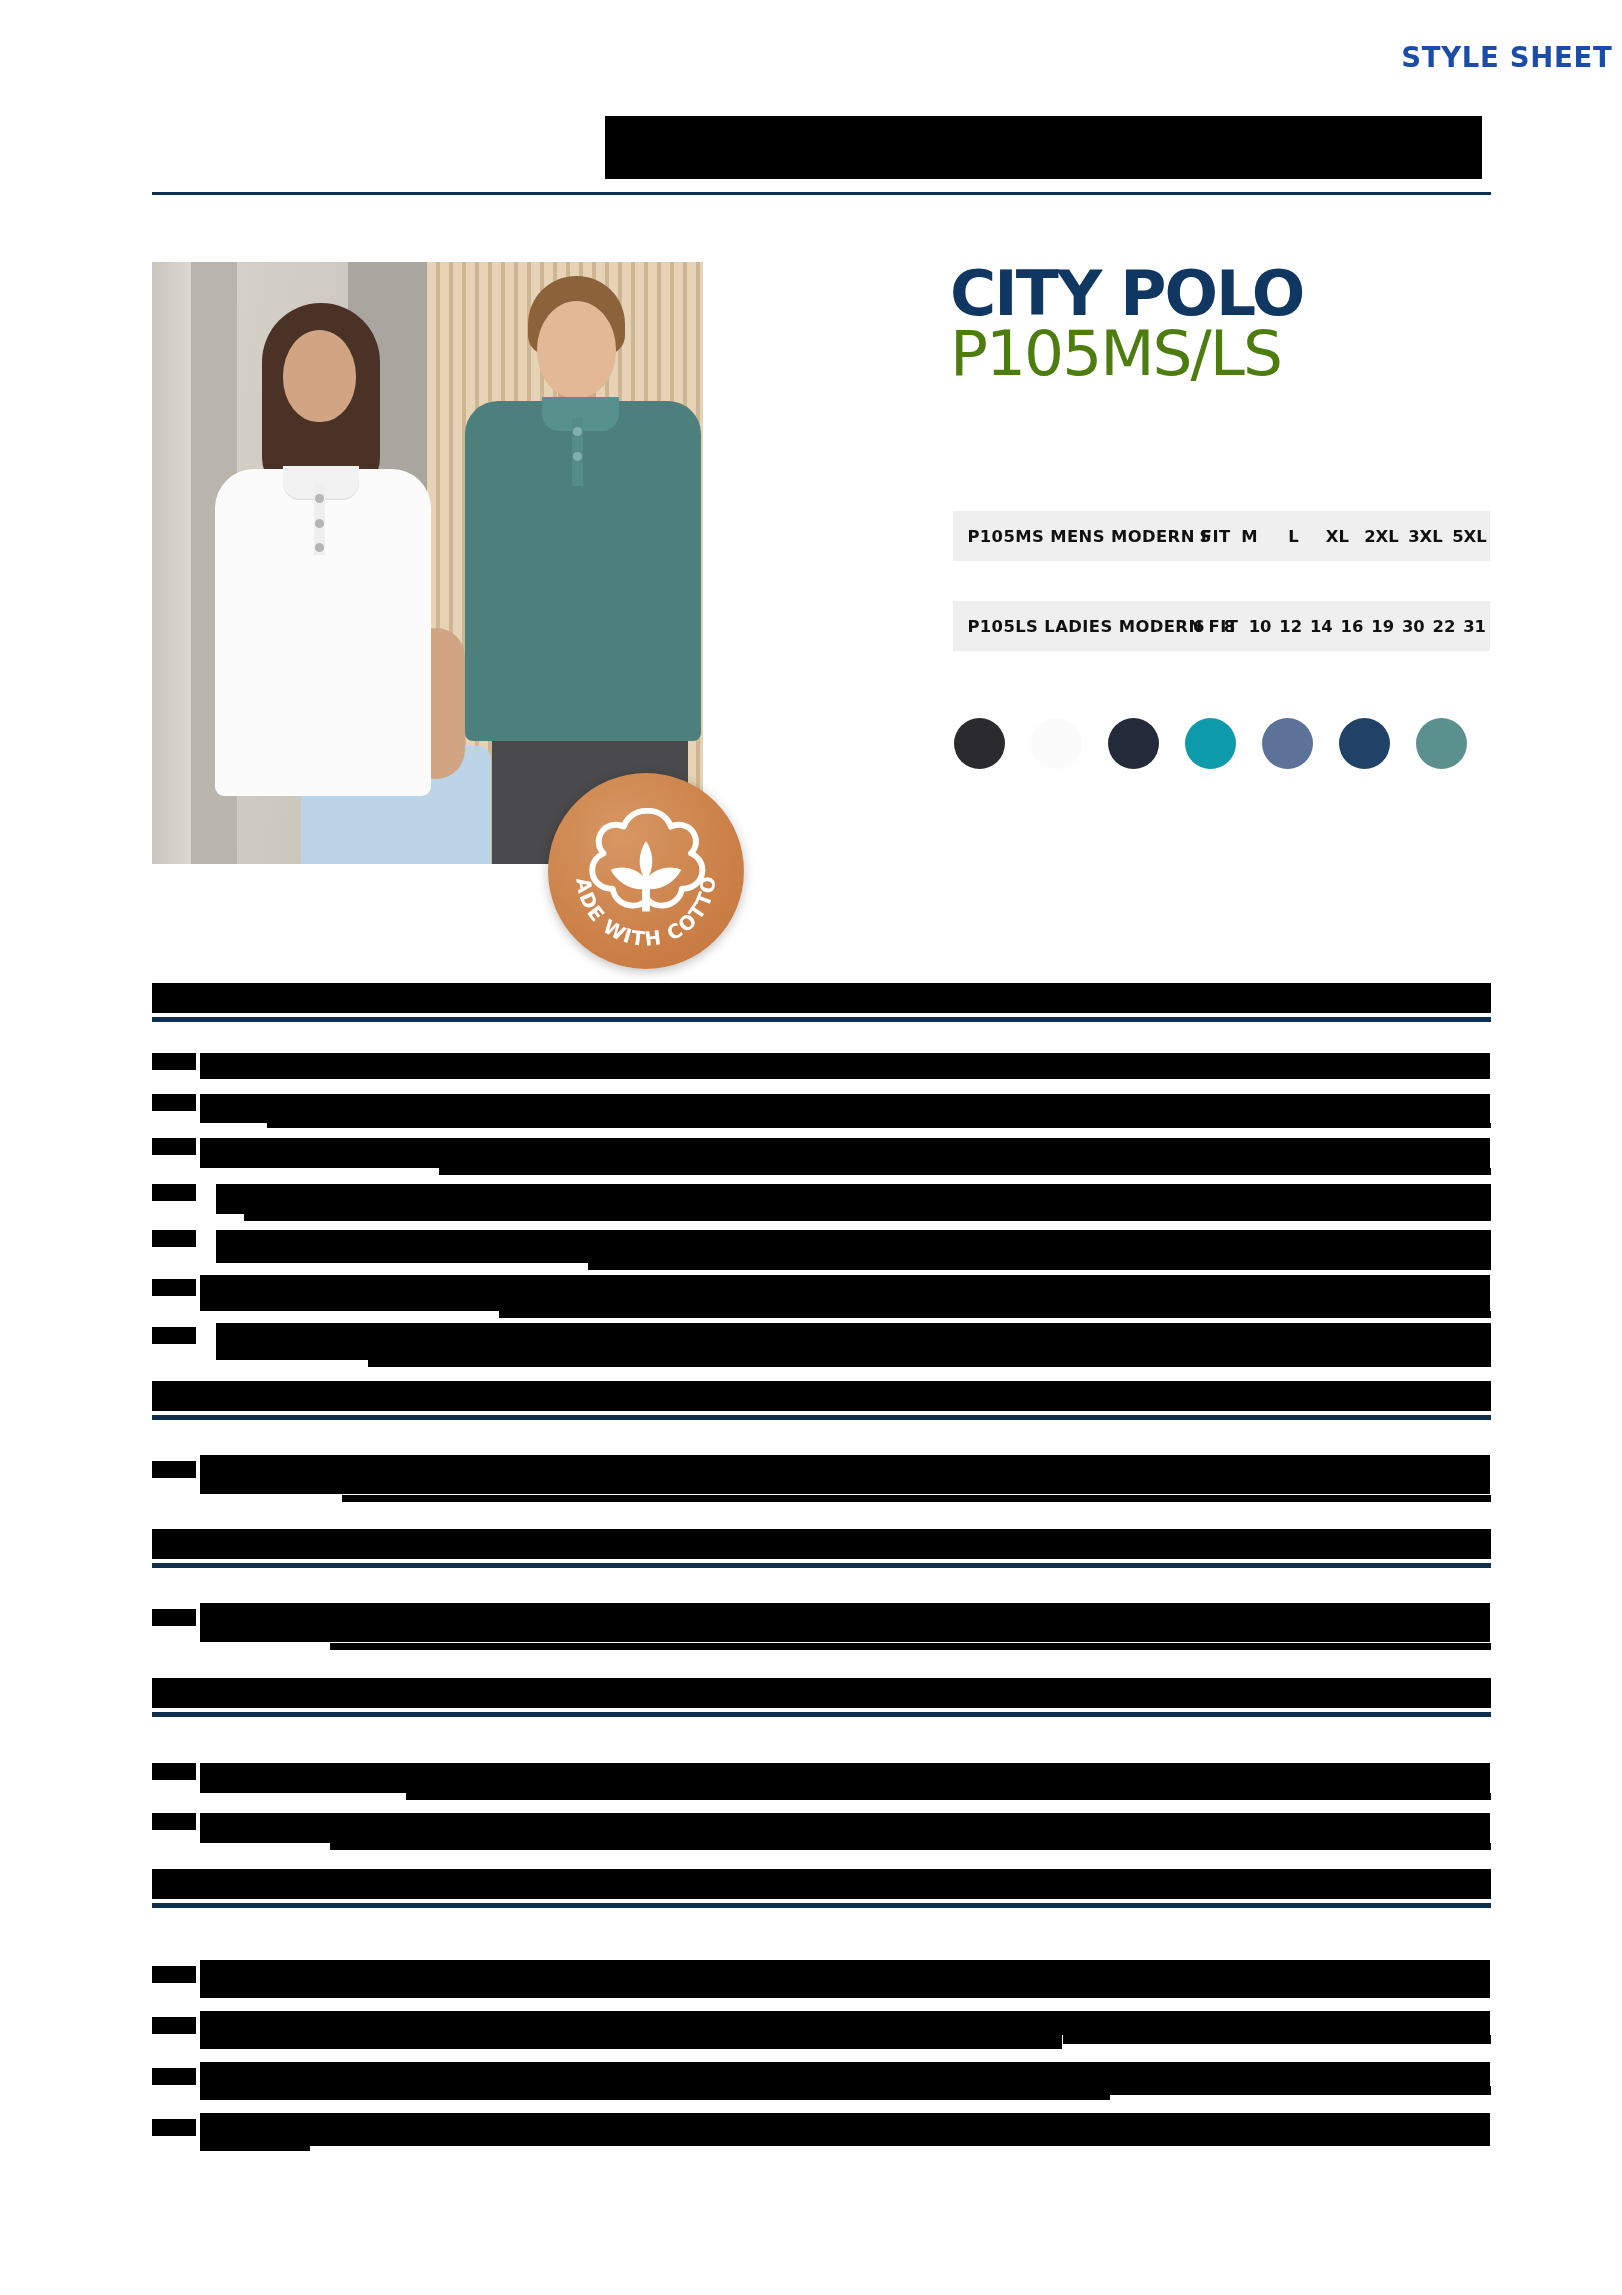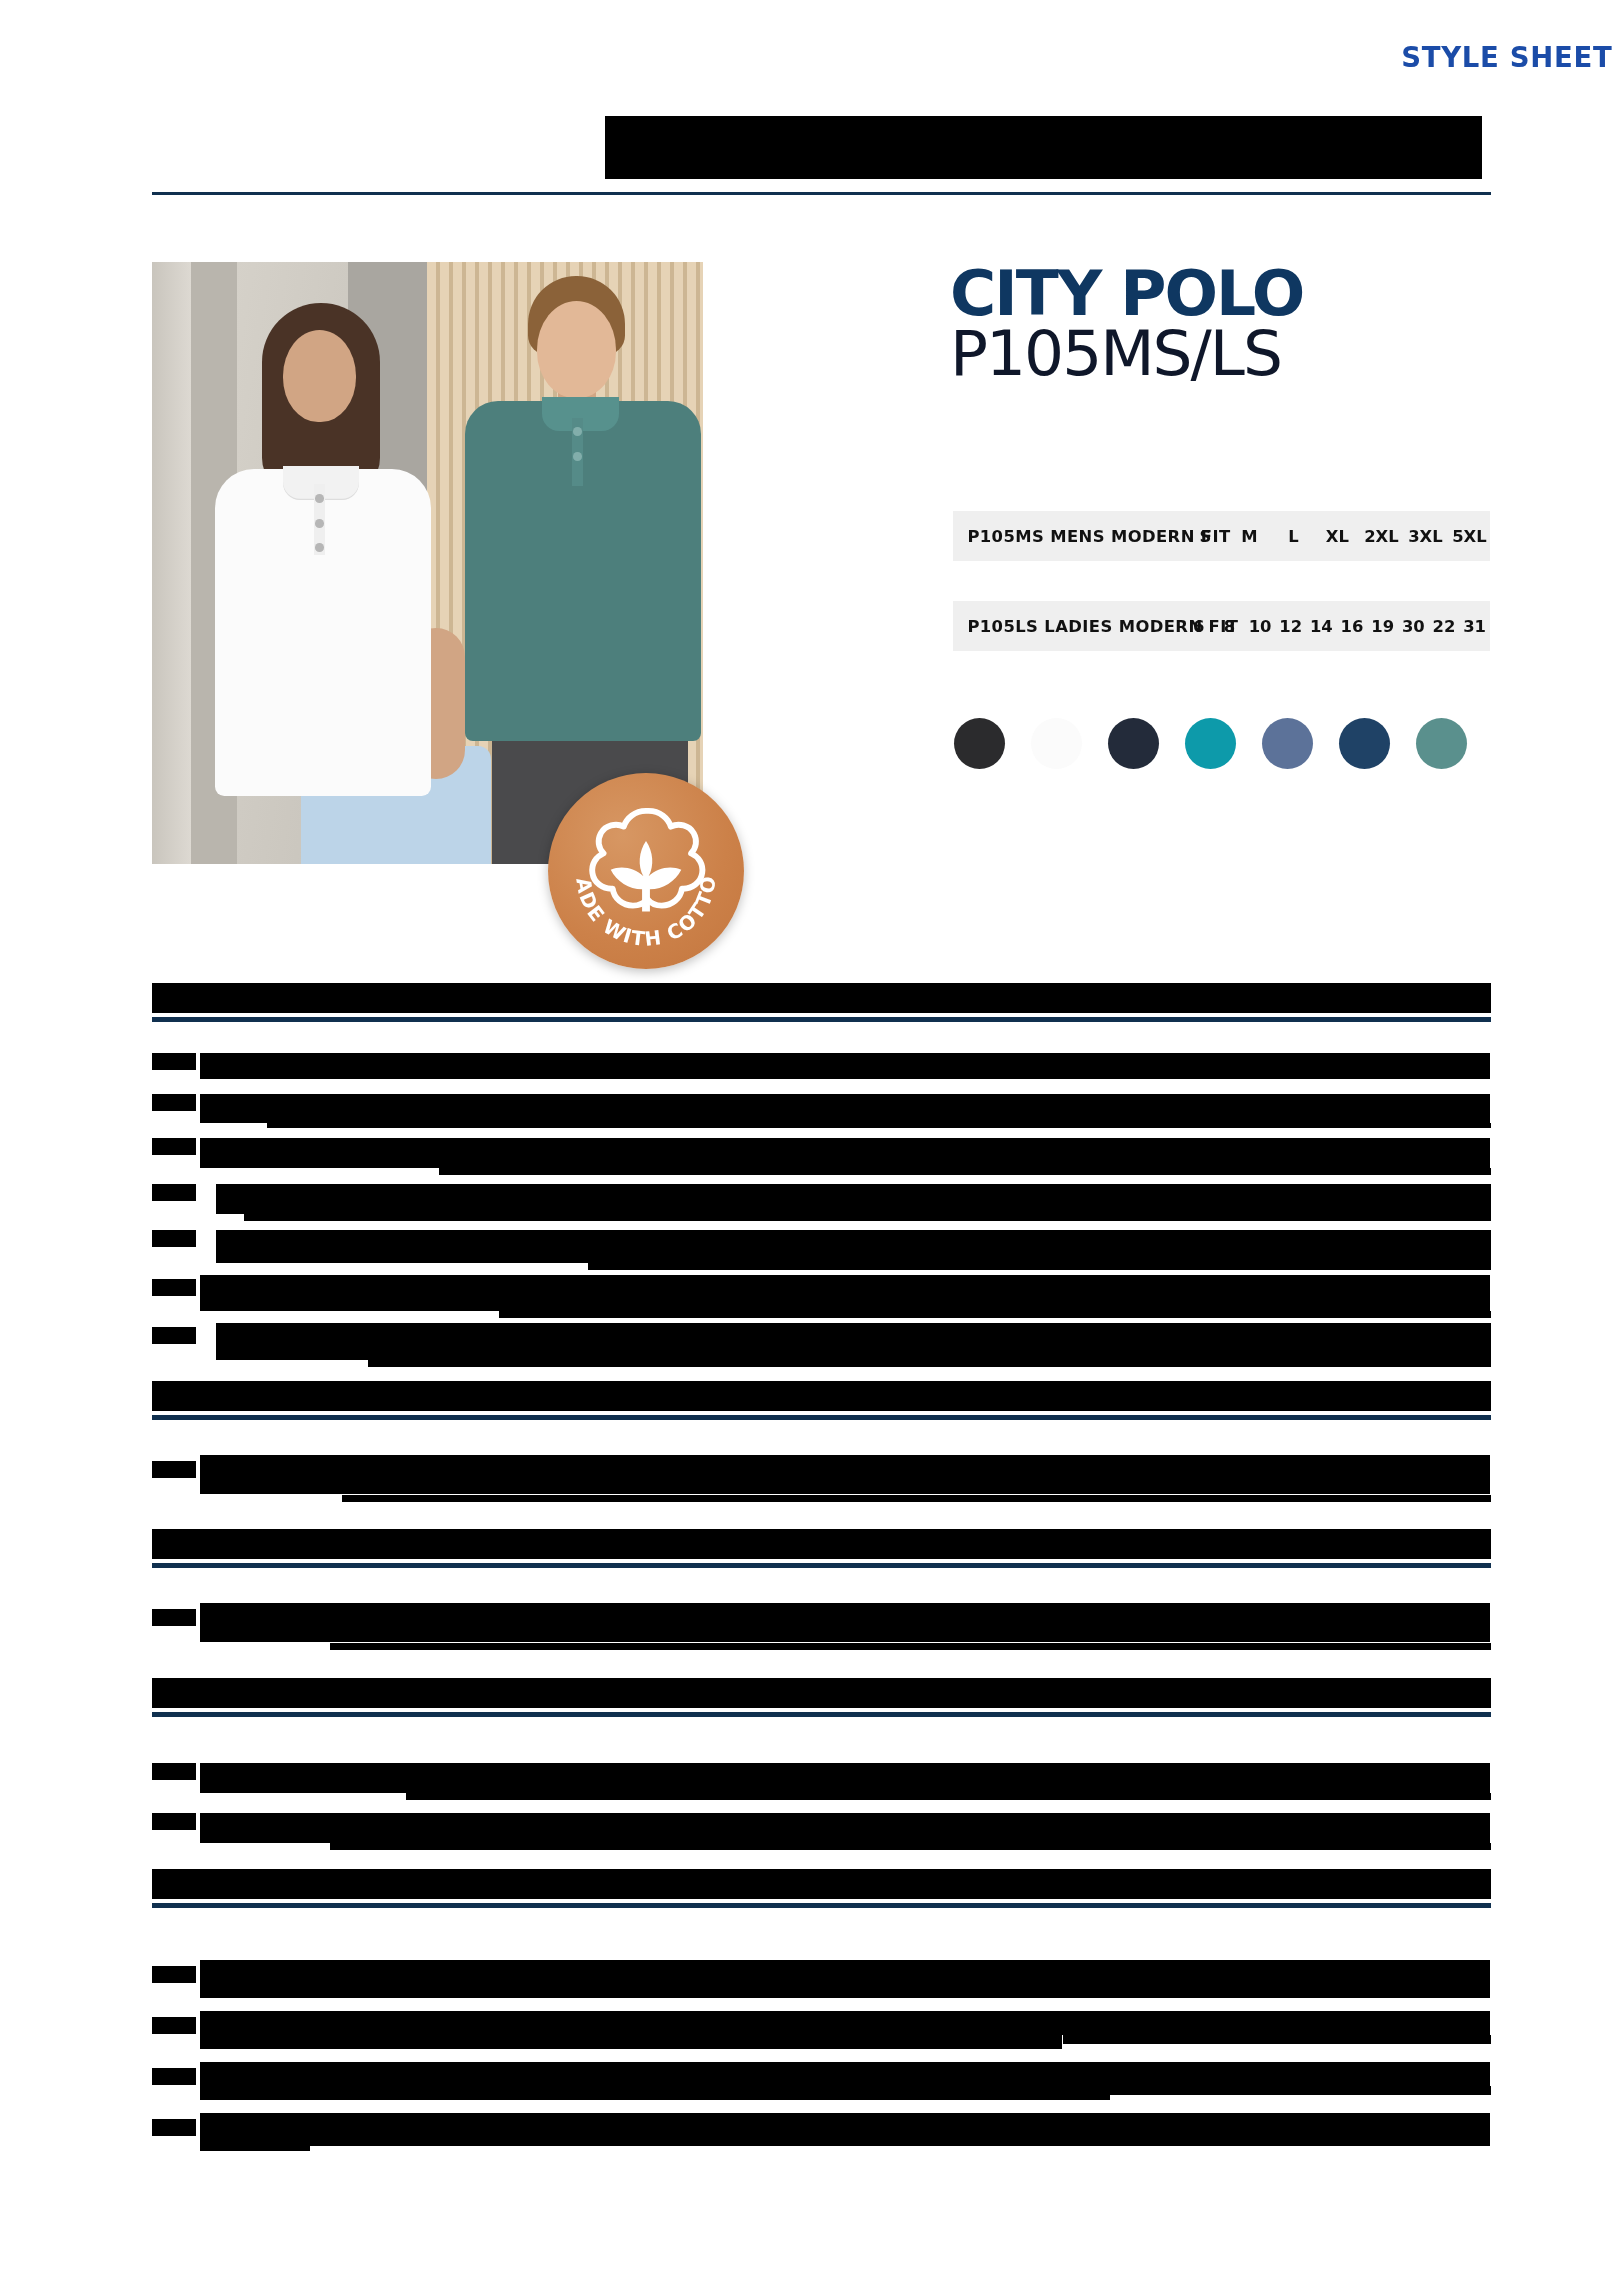--- a/index.html
+++ b/index.html
@@ -163,21 +163,21 @@
     letter-spacing: -2px;
     color: #0f3761;
     line-height: 0.96;
     white-space: nowrap;
   }
   .product-title .line2 {
     font-family: "DejaVu Sans", sans-serif;
     font-weight: 400;
     font-size: 63px;
     letter-spacing: -2px;
-    color: #0f172a;
+    color: #4d7c0f;
     line-height: 0.96;
     white-space: nowrap;
   }
 
   .size-table {
     position: absolute;
     left: 250px;
     width: 537px;
   }
   .size-row {

